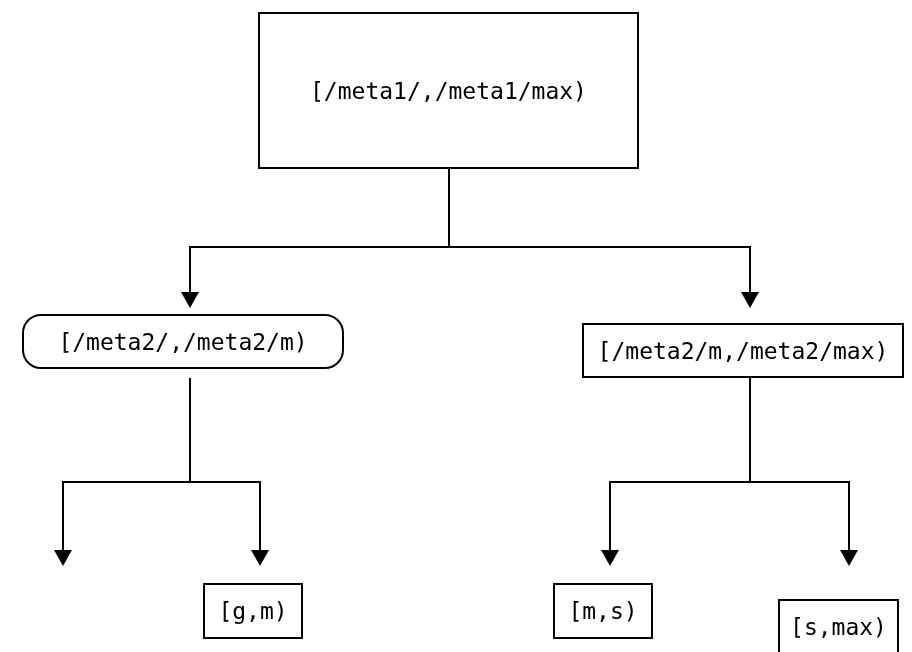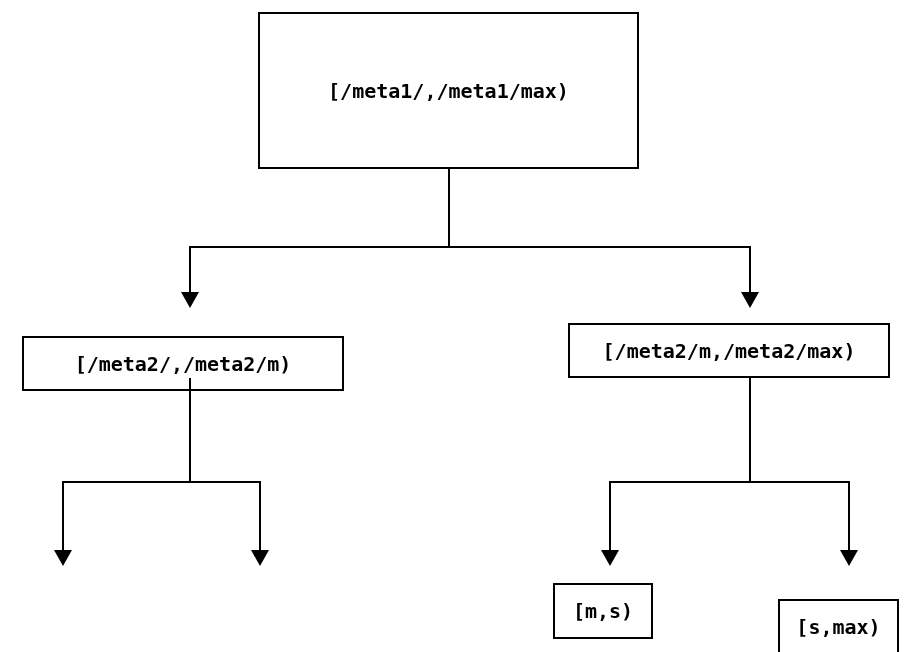--- a/index.html
+++ b/index.html
@@ -17,28 +17,28 @@
   }
   .node {
     position: absolute;
     box-sizing: border-box;
     border: 2px solid var(--line, #000000);
     background: var(--bg, #ffffff);
     color: var(--text, #000000);
     display: flex;
     align-items: center;
     justify-content: center;
-    font-size: 20px;
-    font-weight: bold;
+    font-size: 23px;
+    font-weight: normal;
     letter-spacing: 0;
     white-space: nowrap;
   }
   .node-root  { left: 258px; top: 12px;  width: 381px; height: 157px; }
-  .node-left  { left: 22px;  top: 336px; width: 322px; height: 55px; }
-  .node-right { left: 568px; top: 323px; width: 322px; height: 55px; }
+  .node-left  { left: 22px;  top: 314px; width: 322px; height: 55px; border-radius: 19px; }
+  .node-right { left: 582px; top: 323px; width: 322px; height: 55px; }
   .node-leaf1 { left: 8px;   top: 583px; width: 100px; height: 56px; }
   .node-leaf2 { left: 203px; top: 583px; width: 100px; height: 56px; }
   .node-leaf3 { left: 553px; top: 583px; width: 100px; height: 56px; }
   .node-leaf4 { left: 778px; top: 583px; width: 121px; height: 56px; margin-top: 16px; }
 
   .line {
     position: absolute;
     background: var(--line, #000000);
   }
   
@@ -79,20 +79,21 @@
 
 <div class="stage" style="--line: #000000; --bg: #ffffff; --text: #000000;">
 
   <div class="node node-root">[/meta1/,/meta1/max)</div>
 
   <div class="node node-left">[/meta2/,/meta2/m)</div>
 
   <div class="node node-right">[/meta2/m,/meta2/max)</div>
 
 
+  <div class="node node-leaf2">[g,m)</div>
 
   <div class="node node-leaf3">[m,s)</div>
 
   <div class="node node-leaf4">[s,max)</div>
 
   <div class="line root-stub"></div>
   <div class="line lvl1-hline"></div>
   <div class="line lvl1-left-drop"></div>
   <div class="line lvl1-right-drop"></div>
   <div class="arrow arrow-l1-left"></div>

